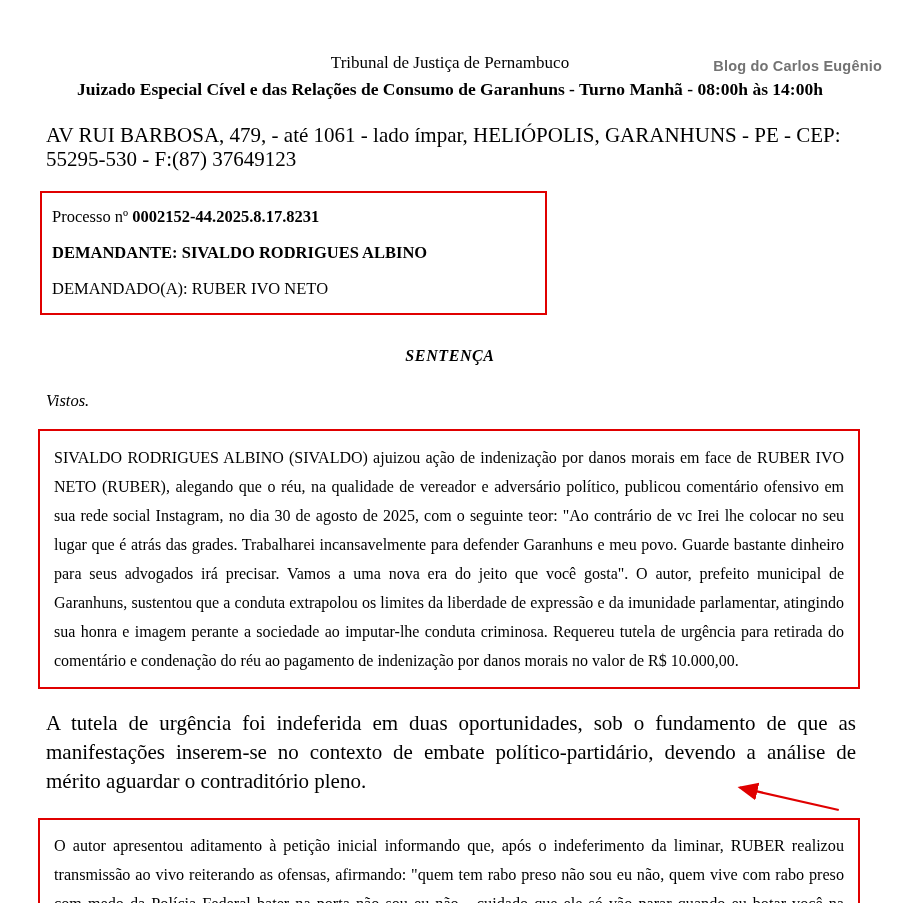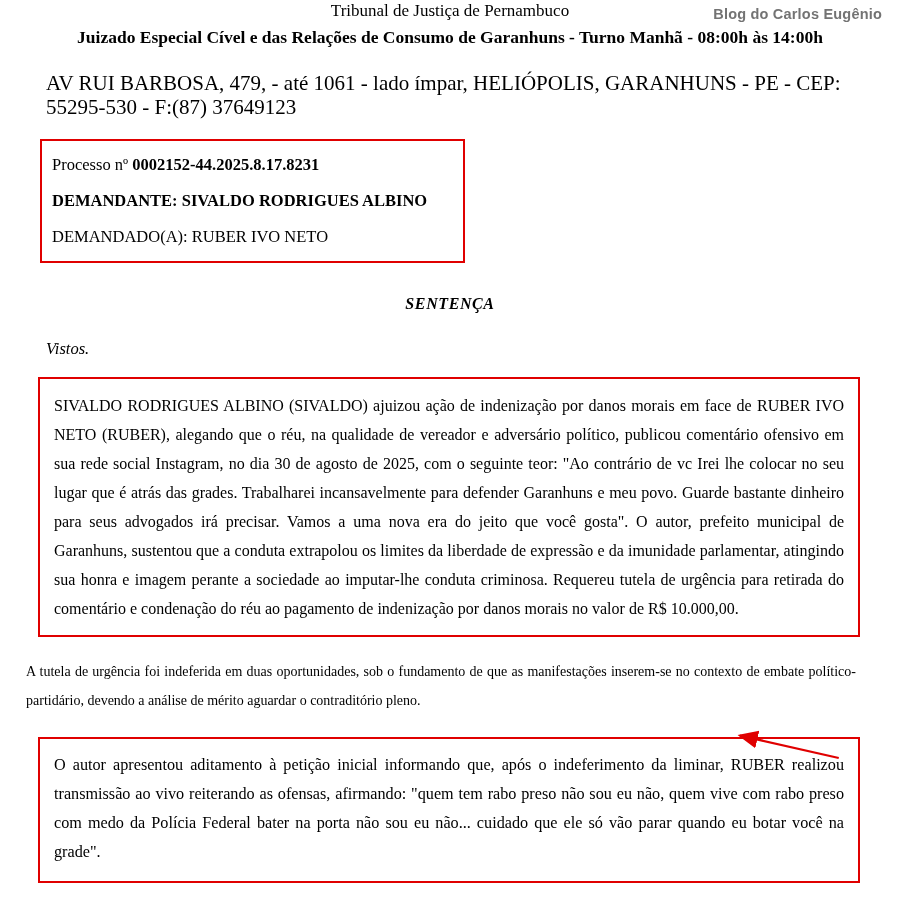--- a/index.html
+++ b/index.html
@@ -27,20 +27,21 @@
     top: 6px;
     right: 18px;
     font-family: "Liberation Sans", sans-serif;
     font-weight: bold;
     font-size: 14.5px;
     letter-spacing: 0.2px;
     color: #737373;
   }
   .header-block {
     text-align: center;
+    margin-top: 52px;
   }
   .court-line1 {
     font-size: 17px;
     line-height: 22px;
   }
   .court-line2 {
     font-size: 17px;
     line-height: 22px;
   }
   .court-line3 {
@@ -54,21 +55,21 @@
     font-size: 21px;
     line-height: 24px;
     text-align: left;
   }
   .box {
     border: 2.5px solid #e00000;
     box-sizing: border-box;
   }
   .process-box {
     margin: 20px 0 0 40px;
-    width: 425px;
+    width: 507px;
     padding: 10px 10px 12px 10px;
   }
   .process-box p {
     margin: 0 0 0 0;
     font-size: 16.5px;
     line-height: 20px;
     padding: 4px 0 6px 0;
   }
   .process-box p.l2 { padding-top: 10px; font-weight: bold; }
   .process-box p.l3 { padding-top: 10px; padding-bottom: 2px; }
@@ -91,22 +92,22 @@
     padding: 12px 14px 12px 14px;
     text-align: justify;
   }
   .para-box p {
     margin: 0;
     font-size: 16px;
     line-height: 29px;
     text-align: justify;
   }
   .plain-para {
-    margin: 20px 44px 0 26px;
-    font-size: 14px;
+    margin: 20px 44px 0 46px;
+    font-size: 21px;
     line-height: 29px;
     text-align: justify;
   }
   .arrow-wrap {
     position: absolute;
     left: 735px;
     top: 725px;
     width: 140px;
     height: 60px;
     pointer-events: none;

